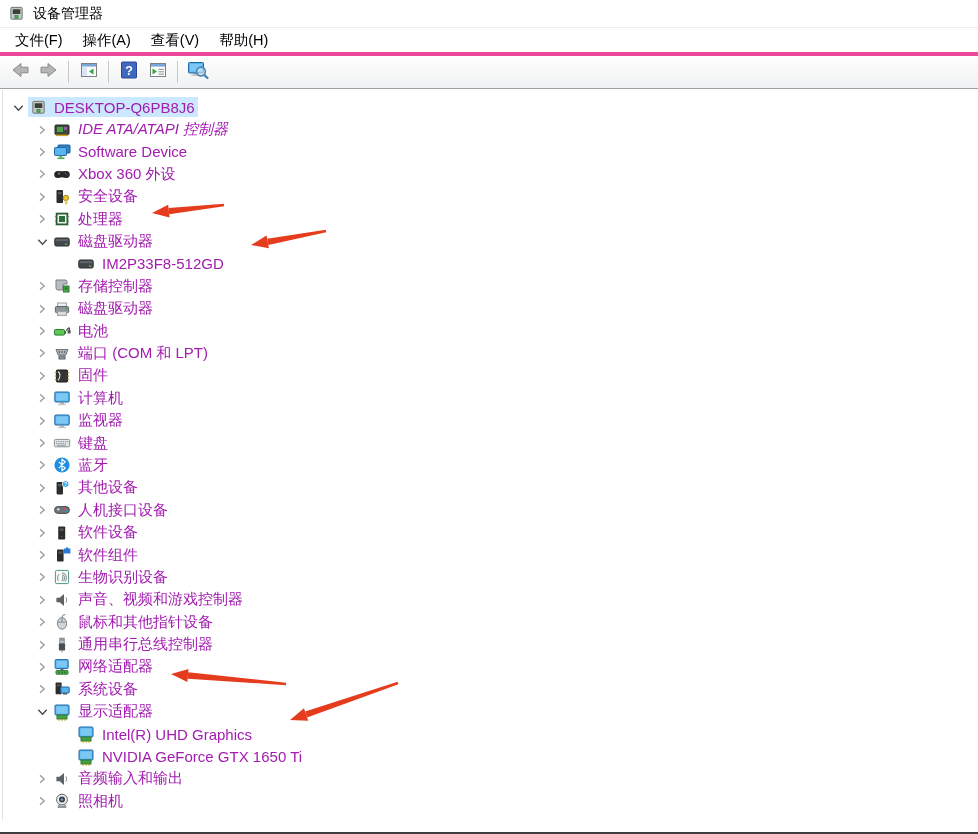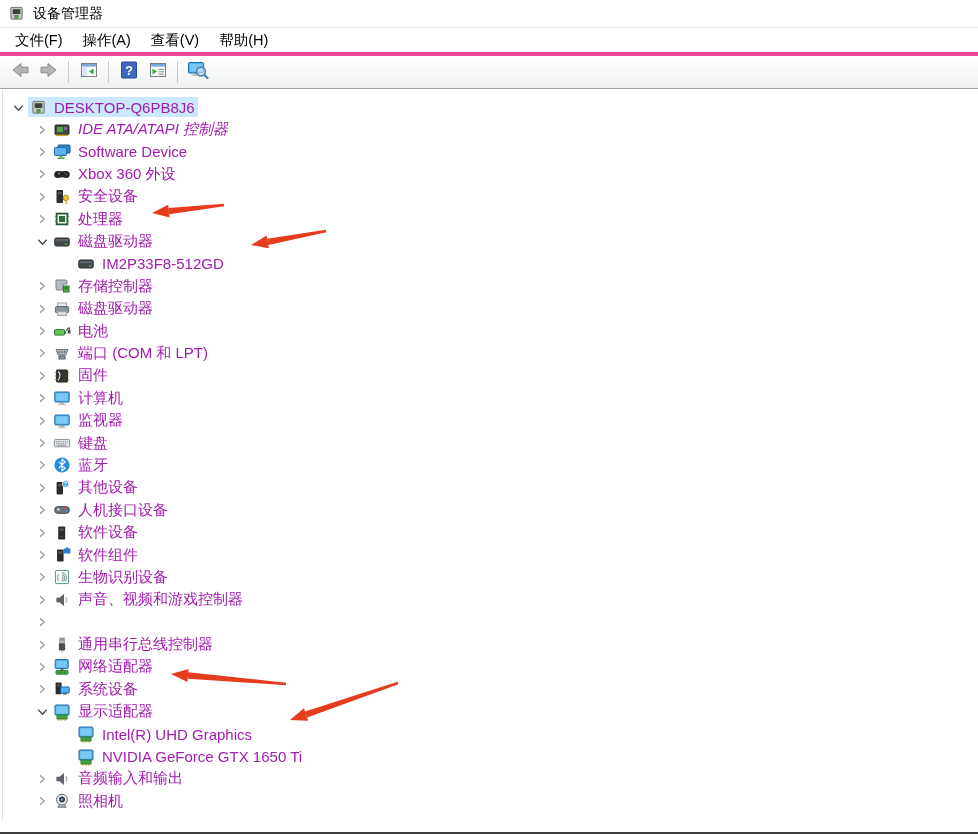--- a/index.html
+++ b/index.html
@@ -540,20 +540,31 @@
           </span>
           <span class="tlabel">声音、视频和游戏控制器</span>
         </span>
       </div>
       <div class="tree-row" style="padding-left: 32px;">
         <span class="chev">
           <svg width="10" height="10" viewBox="0 0 10 10">
             <polyline points="3,1.2 7.2,5 3,8.8" fill="none" stroke="#9a9a9a" stroke-width="1.3"></polyline>
           </svg>
         </span>
+        <span class="row-sel">
+          <span class="ticon">
+            <svg width="18" height="18" viewBox="0 0 18 18">
+              <path d="M9 4.2 q0 -2.6 3.4 -2.6" stroke="#7d848a" fill="none" stroke-width="1"></path>
+              <ellipse cx="9" cy="10.4" rx="4.6" ry="5.8" fill="#cfd4d8" stroke="#7d848a"></ellipse>
+              <line x1="9" y1="4.8" x2="9" y2="9.2" stroke="#7d848a"></line>
+              <path d="M4.6 9.2 h8.8" stroke="#7d848a" stroke-width="0.8"></path>
+            </svg>
+          </span>
+          <span class="tlabel">鼠标和其他指针设备</span>
+        </span>
       </div>
       <div class="tree-row" style="padding-left: 32px;">
         <span class="chev">
           <svg width="10" height="10" viewBox="0 0 10 10">
             <polyline points="3,1.2 7.2,5 3,8.8" fill="none" stroke="#9a9a9a" stroke-width="1.3"></polyline>
           </svg>
         </span>
         <span class="row-sel">
           <span class="ticon">
             <svg width="18" height="18" viewBox="0 0 18 18">

